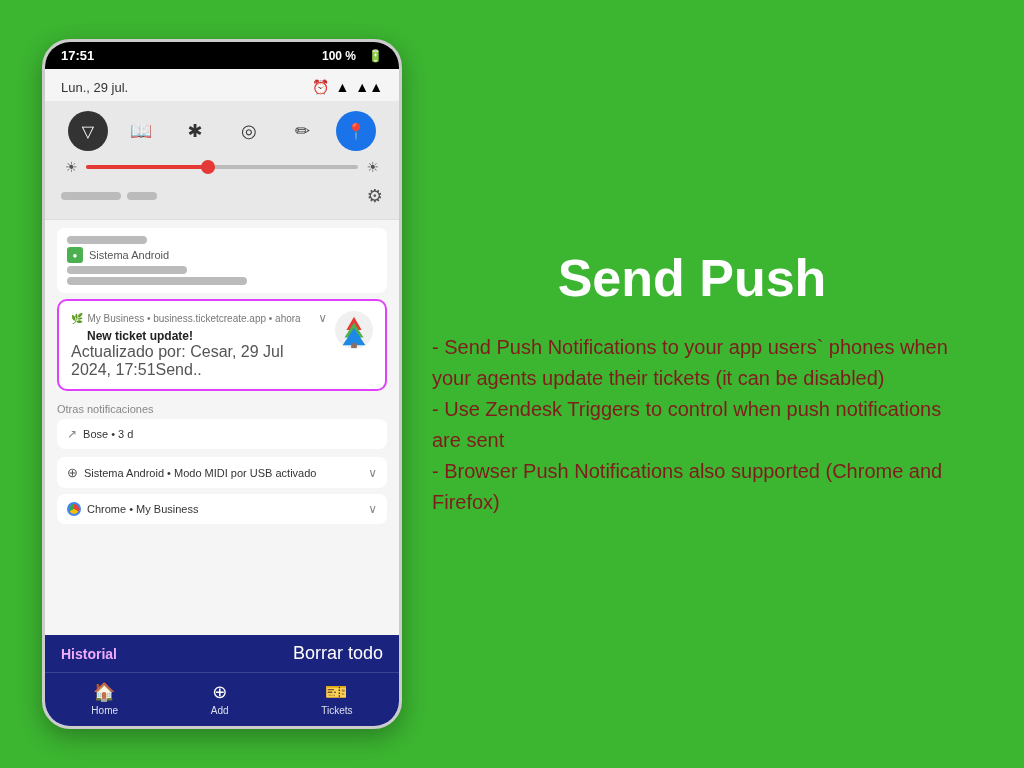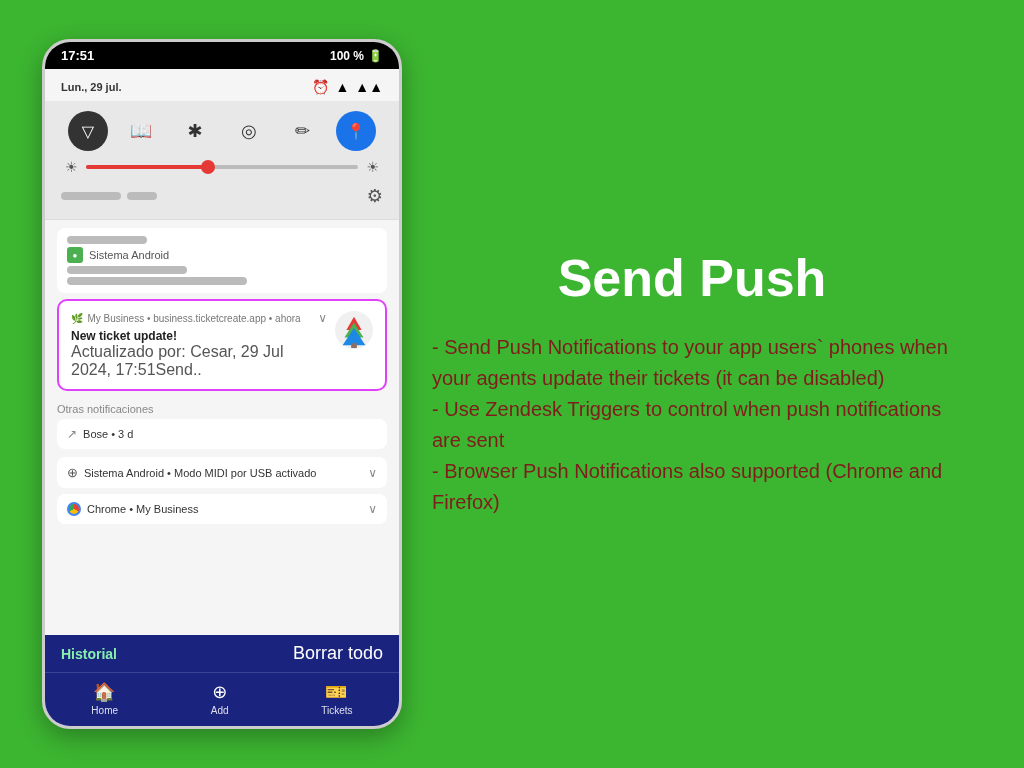--- a/index.html
+++ b/index.html
@@ -47,21 +47,21 @@
       align-items: center;
       padding: 6px 16px;
       font-size: 13px;
       font-weight: bold;
       flex-shrink: 0;
     }
 
     .status-bar-right {
       display: flex;
       align-items: center;
-      gap: 4px;
+      gap: 12px;
       font-size: 12px;
     }
 
     
     .notification-shade {
       background: #f5f5f5;
       flex: 1;
       overflow: hidden;
       display: flex;
       flex-direction: column;
@@ -69,23 +69,23 @@
 
     .shade-header {
       background: #f5f5f5;
       padding: 10px 16px 6px;
       display: flex;
       justify-content: space-between;
       align-items: center;
     }
 
     .shade-date {
-      font-size: 11px;
+      font-size: 13px;
       color: #333;
-      font-weight: 700;
+      font-weight: 400;
     }
 
     .shade-icons {
       display: flex;
       gap: 6px;
       align-items: center;
       font-size: 14px;
     }
 
     
@@ -227,20 +227,21 @@
 
     .notif-app-name {
       font-size: 11px;
       color: #555;
     }
 
     .notif-title {
       font-size: 12px;
       color: #222;
       font-weight: 600;
+      margin-left: 16px;
     }
 
     .notif-body {
       font-size: 16px;
       color: #555;
     }
 
     
     .notif-highlighted {
       background: #fff;
@@ -372,21 +373,21 @@
     .phone-bottom-bar {
       background: #1a237e;
       display: flex;
       justify-content: space-between;
       align-items: center;
       padding: 8px 16px;
       flex-shrink: 0;
     }
 
     .bottom-bar-title {
-      color: #86efac;
+      color: #f0abfc;
       font-size: 14px;
       font-weight: 600;
     }
 
     .bottom-bar-clear {
       color: #fff;
       font-size: 18px;
       font-weight: 500;
     }
 

